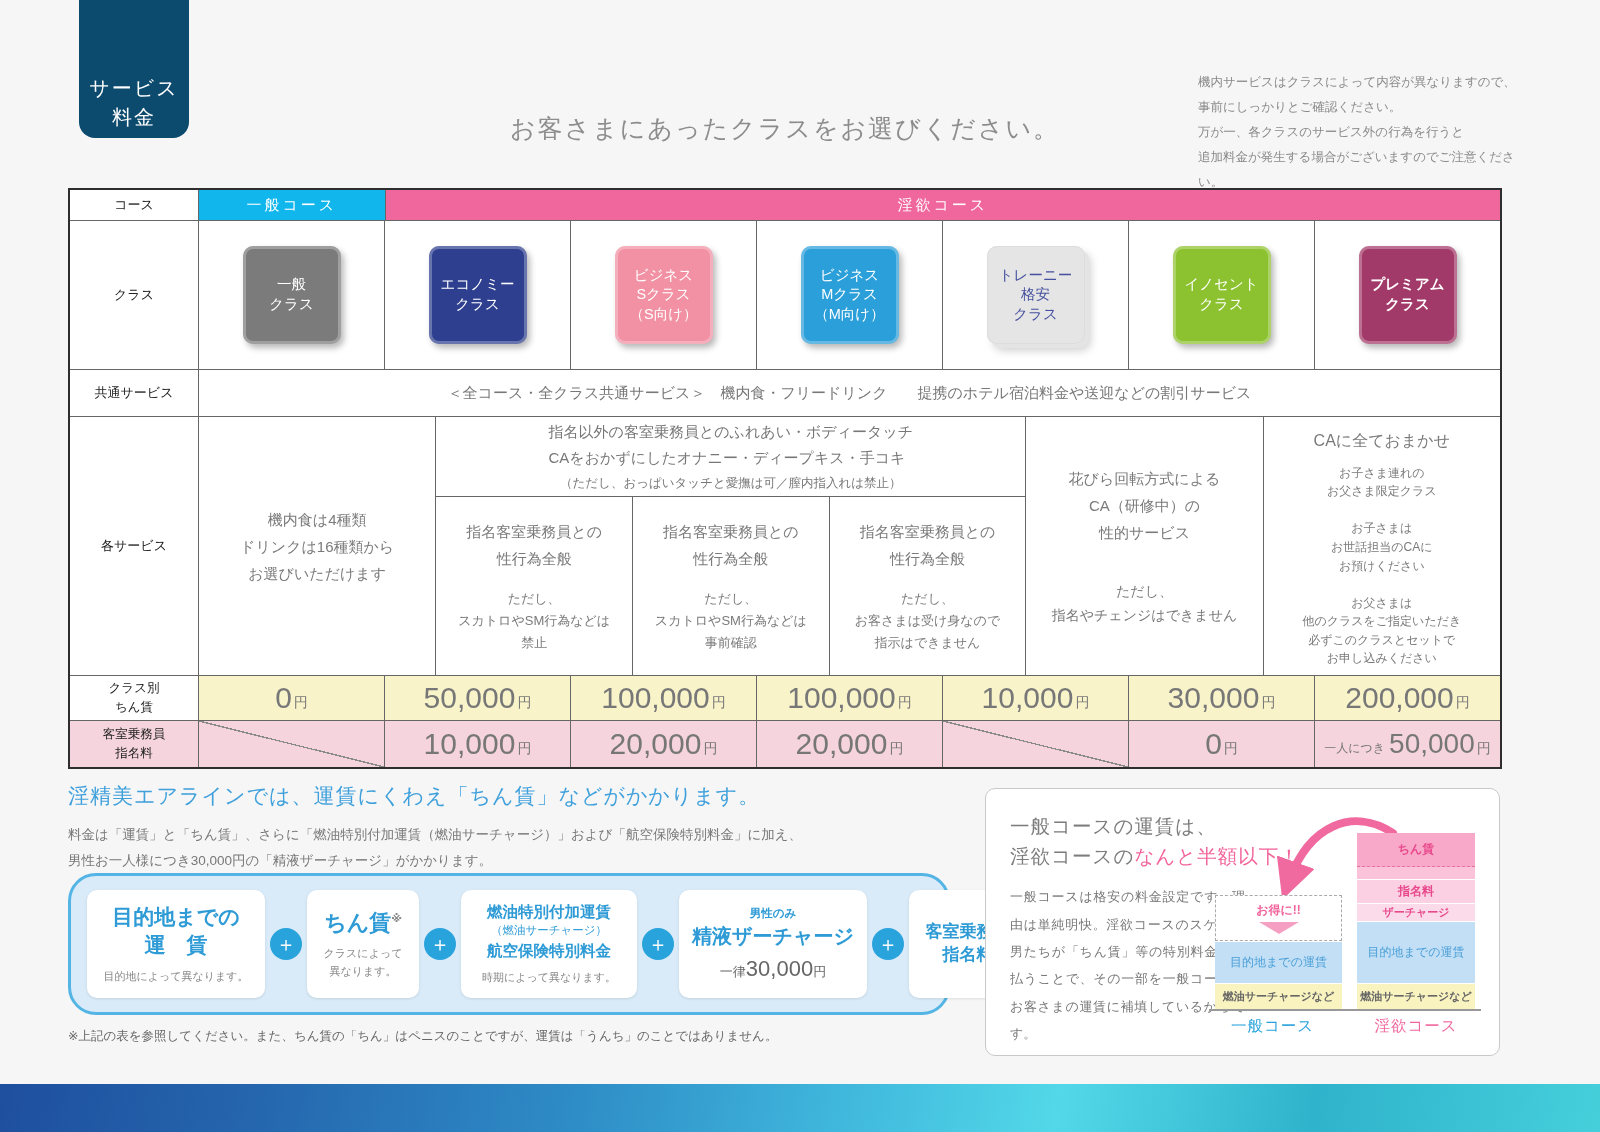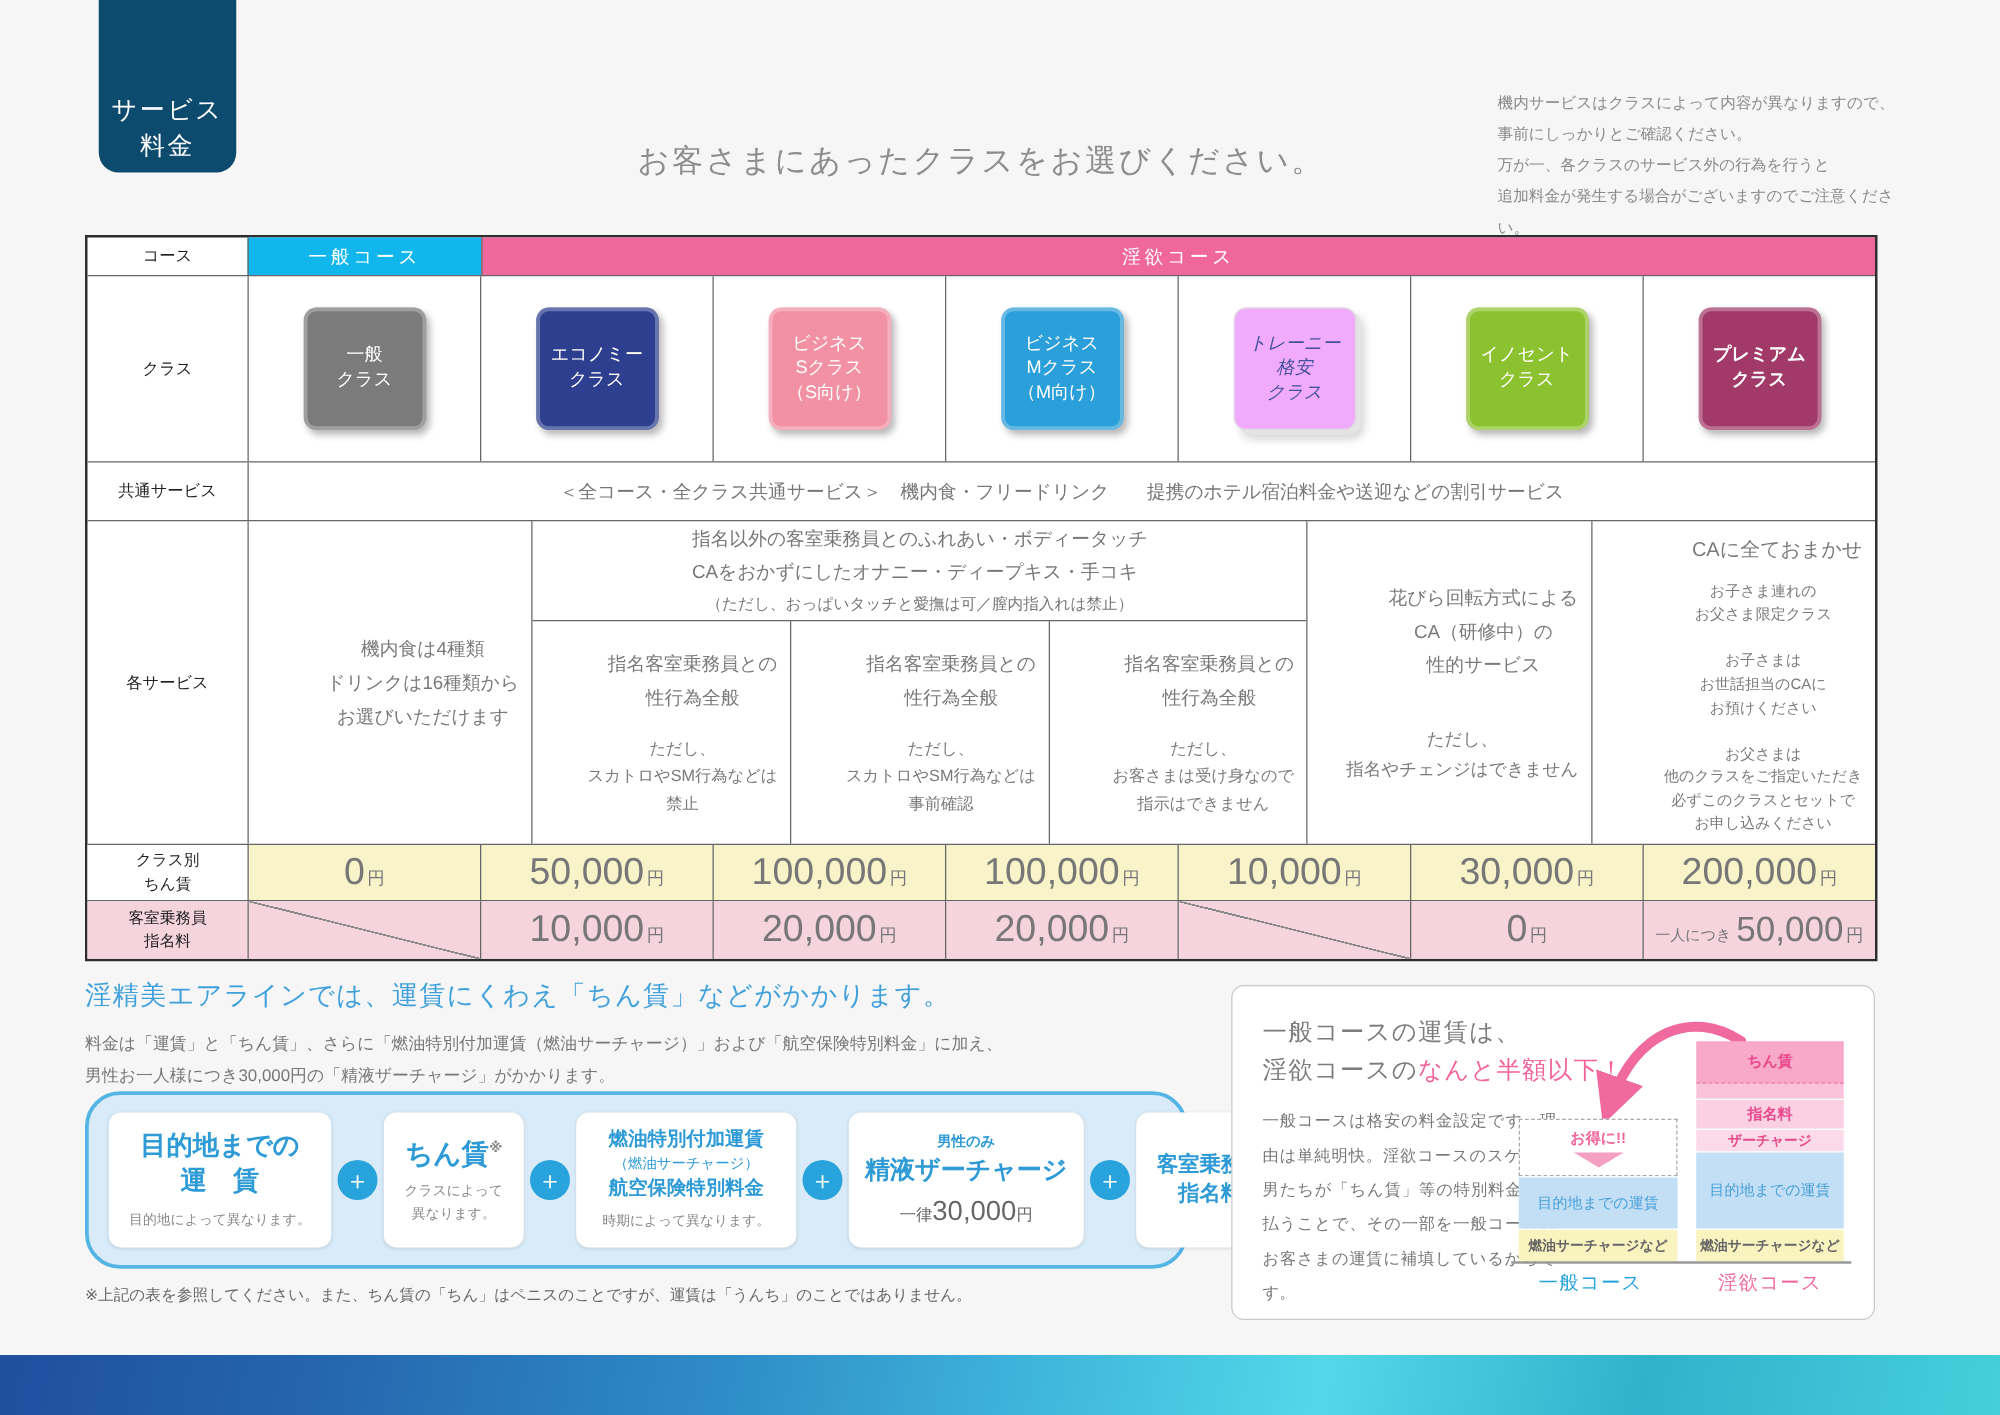--- a/index.html
+++ b/index.html
@@ -47,21 +47,21 @@
     width:98px;height:98px;border-radius:10px;
     display:flex;align-items:center;justify-content:center;text-align:center;
     font-size:14.5px;line-height:1.35;white-space:pre-line;
     box-shadow:inset 0 0 0 3px rgba(255,255,255,.28), 3px 4px 6px rgba(0,0,0,.28);
   }
   .badge.paper{
     box-shadow:inset 0 0 0 1px #ddd, 4px 4px 0 #e4e4e4, 6px 7px 8px rgba(0,0,0,.18);
   }
   .r-common{height:46px;font-size:15px;color:#777;}
   .r-services{height:258px;align-items:stretch;}
-  .svc{flex-direction:column;padding:8px 10px;color:#7a7a7a;align-items:flex-end;}
+  .svc{flex-direction:column;padding:8px 20px;color:#7a7a7a;}
   .svc-main{font-size:15px;line-height:1.8;}
   .svc-note{font-size:13px;line-height:1.7;margin-top:16px;}
   .svc-group{flex:3;display:flex;flex-direction:column;border-left:1px solid #666;box-sizing:border-box;}
   .svc-shared{height:80px;flex:none;border-bottom:1px solid #666;box-sizing:border-box;
     display:flex;flex-direction:column;align-items:center;justify-content:center;}
   .svc-shared .svc-main{font-size:15px;line-height:1.75;}
   .svc-shared .svc-note{font-size:12.5px;margin-top:2px;}
   .svc-sub{flex:1;display:flex;}
   .svc-sub .cell{flex:1;}
   .innocent-main{font-size:16px;line-height:1.6;margin-top:4px;}
@@ -180,21 +180,21 @@
       <div class="badge" style="background-color: rgb(242, 145, 163); color: rgb(255, 255, 255);">ビジネス
 Sクラス
 （S向け）</div>
     </div>
     <div class="cell fcol">
       <div class="badge" style="background-color: rgb(43, 159, 217); color: rgb(255, 255, 255);">ビジネス
 Mクラス
 （M向け）</div>
     </div>
     <div class="cell fcol">
-      <div class="badge paper" style="background-color: #f0abfc; color: rgb(69, 81, 158); font-style: italic;">トレーニー
+      <div class="badge paper" style="background-color: #e5e5e5; color: rgb(69, 81, 158);">トレーニー
 格安
 クラス</div>
     </div>
     <div class="cell fcol">
       <div class="badge" style="background-color: rgb(140, 193, 47); color: rgb(255, 255, 255);">イノセント
 クラス</div>
     </div>
     <div class="cell fcol">
       <div class="badge" style="background-color: rgb(162, 58, 105); color: rgb(255, 255, 255); font-weight: bold;">プレミアム
 クラス</div>

